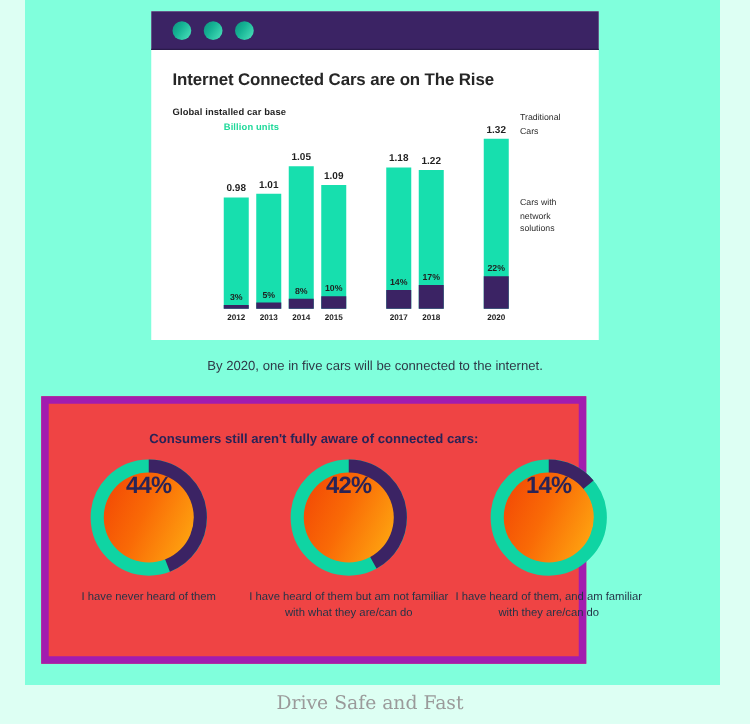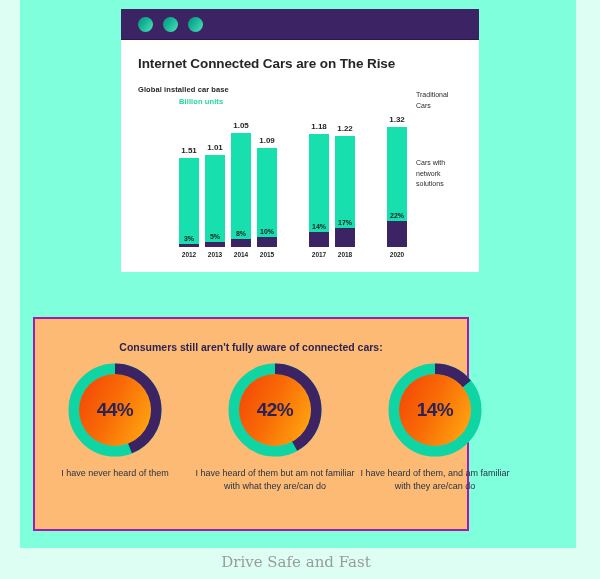--- a/index.html
+++ b/index.html
@@ -166,22 +166,22 @@
     color: #2f3a48;
   }
 
   
   .green-panel {
     position: absolute;
     left: 33px;
     top: 317px;
     width: 436px;
     height: 214px;
-    background: #fdba74;
-    border: 2px solid #a21caf;
+    background: #ef4444;
+    border: 6px solid #a21caf;
     box-sizing: border-box;
   }
   .panel-heading {
     position: absolute;
     top: 22px;
     left: 0;
     width: 100%;
     text-align: center;
     font-size: 10.5px;
     font-weight: bold;
@@ -213,21 +213,21 @@
   }
   .donut-inner {
     position: absolute;
     left: 11px;
     top: 11px;
     width: 72px;
     height: 72px;
     border-radius: 50%;
     background: linear-gradient(115deg, #f24405 0%, #f96a06 45%, #ffae12 100%);
     display: flex;
-    align-items: center;
+    align-items: flex-start;
     justify-content: center;
   }
   .donut-pct {
     font-size: 19px;
     font-weight: bold;
     color: #2a2356;
     letter-spacing: -0.5px;
   }
   .donut-label {
     margin-top: 10px;
@@ -263,21 +263,21 @@
       <span class="dot d3"></span>
     </div>
     <div class="card-body">
       <div class="chart-title">Internet Connected Cars are on The Rise</div>
       <div class="sub-label">Global installed car base</div>
       <div class="sub-units">Billion units</div>
 
       <div class="chart-area" id="chart-area">
           <div class="bar-col" style="left: 1px;">
             <div class="bar-wrap" style="height: 89.0909px;">
-              <div class="bar-value">1.51</div>
+              <div class="bar-value">0.98</div>
               <div class="bar-bottom" style="height: 2.67273px;"></div>
               <div class="bar-pct" style="bottom: 4.67273px;">3%</div>
               <div class="bar-year">2012</div>
             </div>
           </div>
           <div class="bar-col" style="left: 27px;">
             <div class="bar-wrap" style="height: 91.8182px;">
               <div class="bar-value">1.01</div>
               <div class="bar-bottom" style="height: 4.59091px;"></div>
               <div class="bar-pct" style="bottom: 6.59091px;">5%</div>
@@ -310,41 +310,42 @@
           </div>
           <div class="bar-col" style="left: 157px;">
             <div class="bar-wrap" style="height: 110.909px;">
               <div class="bar-value">1.22</div>
               <div class="bar-bottom" style="height: 18.8545px;"></div>
               <div class="bar-pct" style="bottom: 20.8545px;">17%</div>
               <div class="bar-year">2018</div>
             </div>
           </div>
           <div class="bar-col" style="left: 209px;">
-            <div class="bar-wrap" style="height: 120px; margin-top: 48px;">
+            <div class="bar-wrap" style="height: 136px; margin-top: 48px;">
               <div class="bar-value">1.32</div>
               <div class="bar-bottom" style="height: 26.4px;"></div>
               <div class="bar-pct" style="bottom: 28.4px;">22%</div>
               <div class="bar-year">2020</div>
             </div>
           </div>
         </div>
 
       <div class="legend-item legend-traditional">
         <div>Traditional</div>
         <div>Cars</div>
       </div>
       <div class="legend-item legend-network">
         <div>Cars with</div>
         <div>network</div>
         <div>solutions</div>
       </div>
     </div>
   </div>
 
+  <div class="caption">By 2020, one in five cars will be connected to the internet.</div>
 
   <div class="green-panel">
     <div class="panel-heading">Consumers still aren't fully aware of connected cars:</div>
     <div class="donut-row" id="donut-row">
         <div class="donut-cell">
           <div class="donut">
             <svg width="94" height="94" viewBox="0 0 94 94">
               <circle cx="47" cy="47" r="41" fill="none" stroke="#0fd4a3" stroke-width="11"></circle>
               <circle cx="47" cy="47" r="41" fill="none" stroke="#3b2364" stroke-width="11" stroke-dasharray="113.34866294151972 257.610597594363" transform="rotate(-90 47 47)"></circle>
             </svg>

